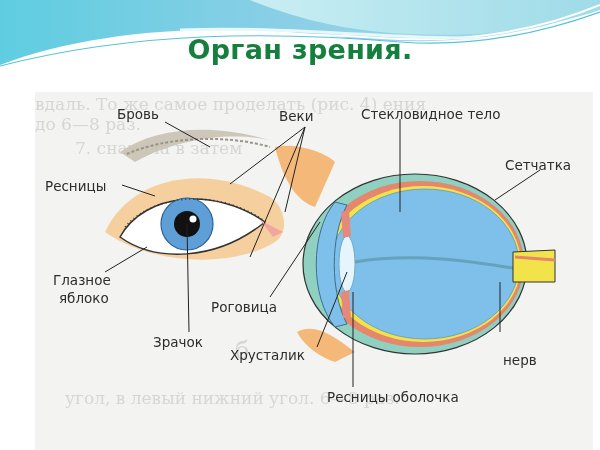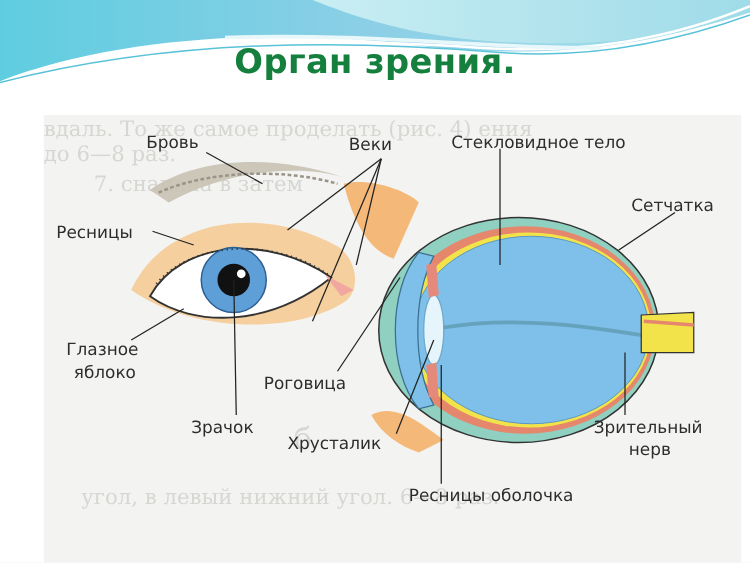--- a/index.html
+++ b/index.html
@@ -110,16 +110,15 @@
   <div class="lbl" style="left:244px;top:16px;">Веки</div>
   <div class="lbl" style="left:10px;top:86px;text-align:center;">Ресницы</div>
   <div class="lbl" style="left:18px;top:180px;">Глазное</div>
   <div class="lbl" style="left:24px;top:198px;">яблоко</div>
   <div class="lbl" style="left:118px;top:242px;">Зрачок</div>
 
   <div class="lbl" style="left:326px;top:14px;">Стекловидное тело</div>
   <div class="lbl" style="left:176px;top:207px;">Роговица</div>
   <div class="lbl" style="left:470px;top:65px;">Сетчатка</div>
   <div class="lbl" style="left:195px;top:255px;">Хрусталик</div>
-  <div class="lbl" style="left:440px;top:242px;">Зрительный</div>
   <div class="lbl" style="left:468px;top:260px;">нерв</div>
   <div class="lbl" style="left:292px;top:297px;">Ресницы оболочка</div>
 </div>
 
 </body></html>

